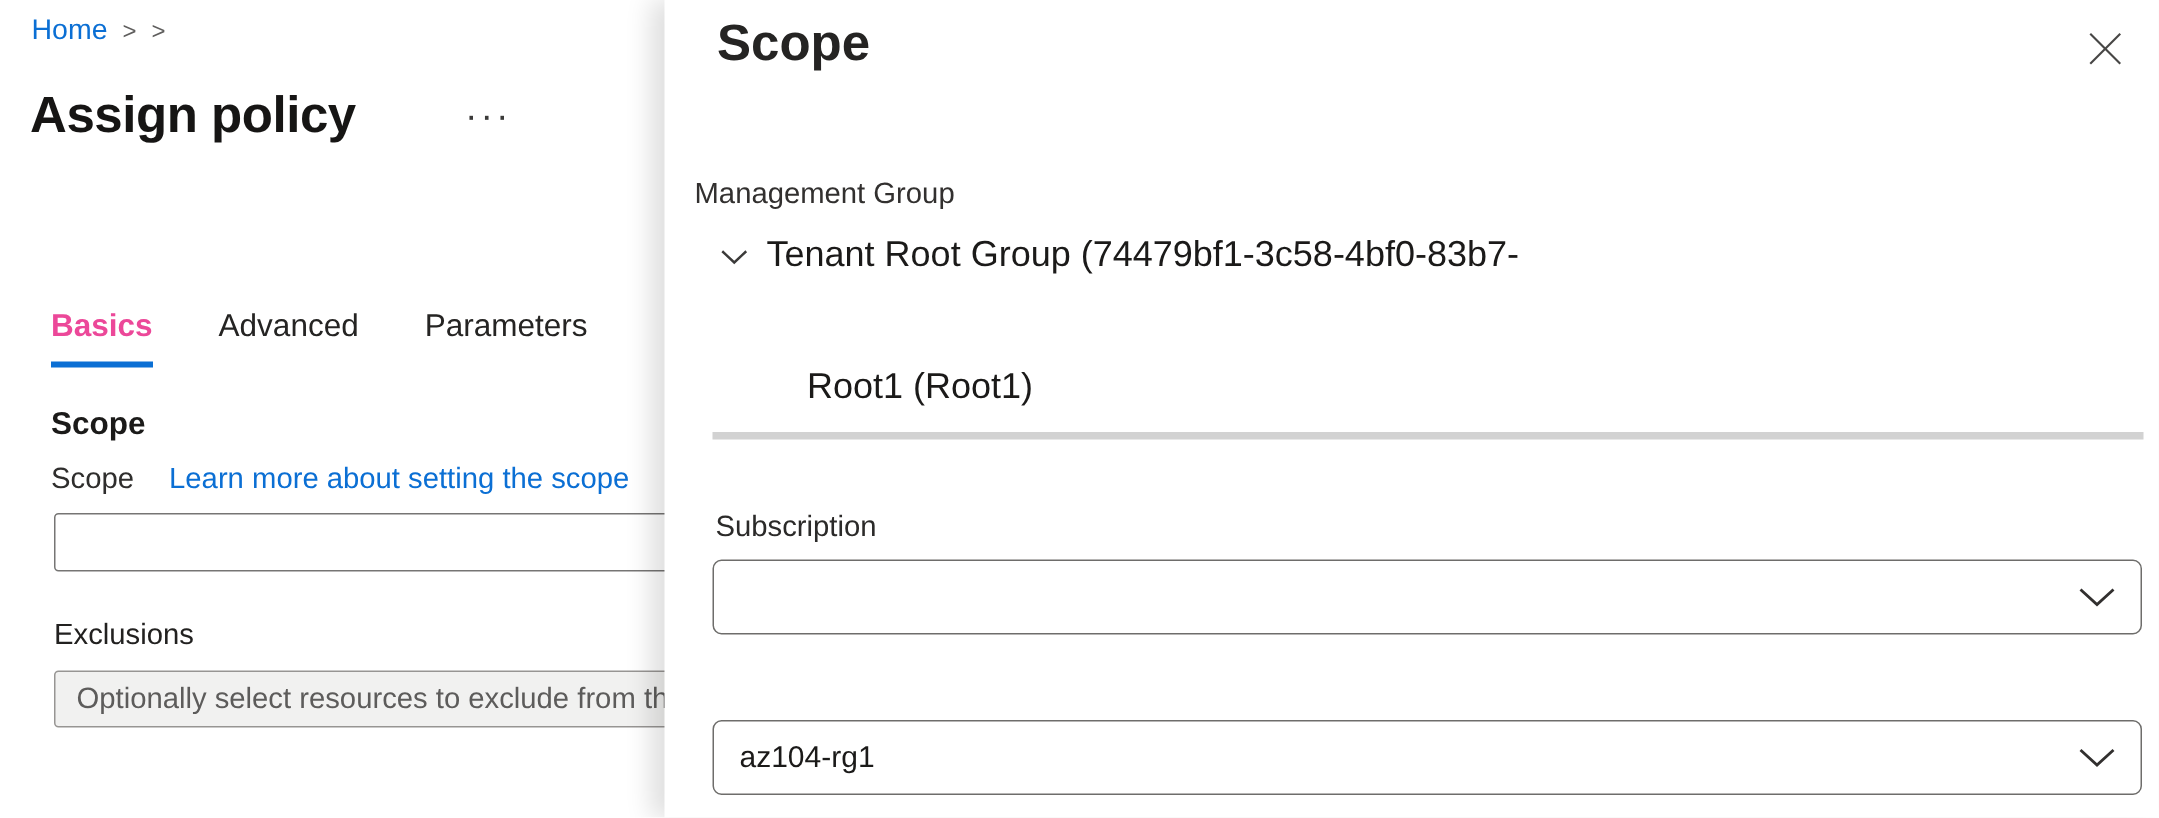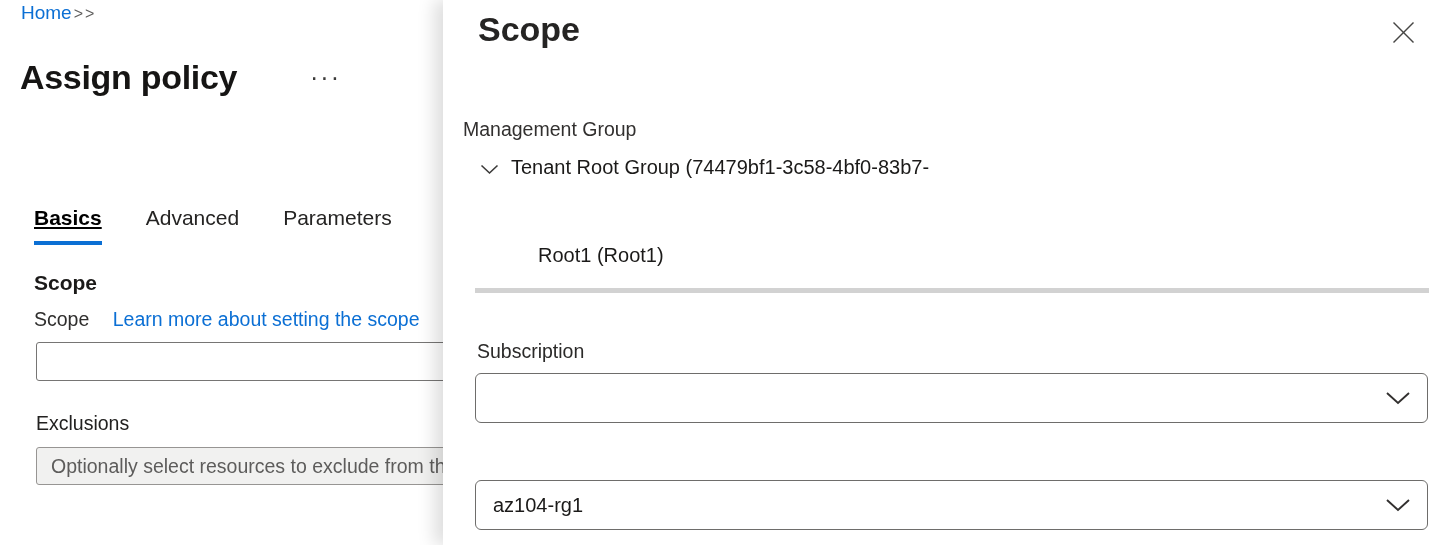--- a/index.html
+++ b/index.html
@@ -2,30 +2,30 @@
 <html><head>
 <meta charset="utf-8">
 <style>
   * { margin:0; padding:0; box-sizing:border-box; }
   html,body { width:1439px; height:545px; background:#ffffff; overflow:hidden; }
   body { position:relative; font-family:"Liberation Sans", sans-serif; color:#1b1a19; }
 
   .abs { position:absolute; }
 
   
-  .breadcrumb { left:21px; top:2px; display:flex; align-items:center; gap:2px; font-size:19px;text-align:right; }
+  .breadcrumb { left:21px; top:10px; display:flex; align-items:center; gap:10px; font-size:19px;text-align:right; }
   .crumb-link { color:#0b6fd4; text-decoration:none; cursor:pointer; }
   .crumb-sep { color:#5f5e5d; font-size:16px; padding-top:2px; }
 
   .page-title { left:20px; top:58px; font-size:34px; font-weight:700; color:#161514; letter-spacing:-0.3px; }
   .more-dots { left:310px; top:63px; font-size:25px; color:#3b3a39; letter-spacing:2px; cursor:pointer; background:none; border:none; font-family:inherit; }
 
   .tabs { left:34px; top:206px; display:flex; gap:44px; font-size:21px; color:#252423; }
   .tab { padding-bottom:11px; cursor:pointer; border-bottom:4px solid transparent; }
-  .tab.active { font-weight:700; color:#000000; border-bottom-color:#0b6fd4;text-decoration:underline; }
+  .tab.active { font-weight:700; color:#ec4899; border-bottom-color:#0b6fd4; }
 
   .scope-heading { left:34px; top:271px; font-size:21px; font-weight:700; color:#1b1a19; }
   .scope-row { left:34px; top:308px; font-size:19.5px; color:#2f2e2d; }
   .scope-link { color:#0b6fd4; text-decoration:none; margin-left:18px; cursor:pointer; }
 
   .scope-input { left:36px; top:342px; width:592px; height:39px; background:#fff;
                  border:1px solid #767574; border-radius:3px; font-size:19.5px; padding:0 14px;
                  font-family:inherit; }
   .exclusions-label { left:36px; top:412px; font-size:19.5px; color:#222120; }
   .exclusions-input { left:36px; top:447px; width:592px; height:38px; background:#f1f1f0;
@@ -35,21 +35,21 @@
 
   
   .panel { left:443px; top:0; width:996px; height:545px; background:#ffffff;
            box-shadow:-9px 0 16px rgba(0,0,0,0.13); }
   .panel-title { left:35px; top:10px; font-size:34px; font-weight:600; color:#252423; }
   .close-btn { right:20px; top:16px; width:32px; height:32px; display:flex; align-items:center;
                justify-content:center; background:none; border:none; cursor:pointer; }
 
   .mg-label { left:20px; top:118px; font-size:19.5px; color:#32302f; }
 
-  .tree-row { font-size:20px; color:#1b1a19; white-space:nowrap; cursor:pointer; }
+  .tree-row { font-size:24px; color:#1b1a19; white-space:nowrap; cursor:pointer; }
   .tree-row-root { left:37px; top:156px; display:flex; align-items:center; gap:12px; }
   .tree-chevron { display:inline-flex; cursor:pointer; padding-top:3px; }
   .tree-row-child1 { left:95px; top:201px; }
   .tree-row-child2 { left:95px; top:244px; }
 
   .divider { left:32px; top:288px; width:954px; height:5px; background:#d2d2d2; }
 
   .field-label { font-size:19.5px; color:#2b2a29; }
   .sub-label { left:34px; top:340px; }
   .rg-label  { left:34px; top:446px; }

